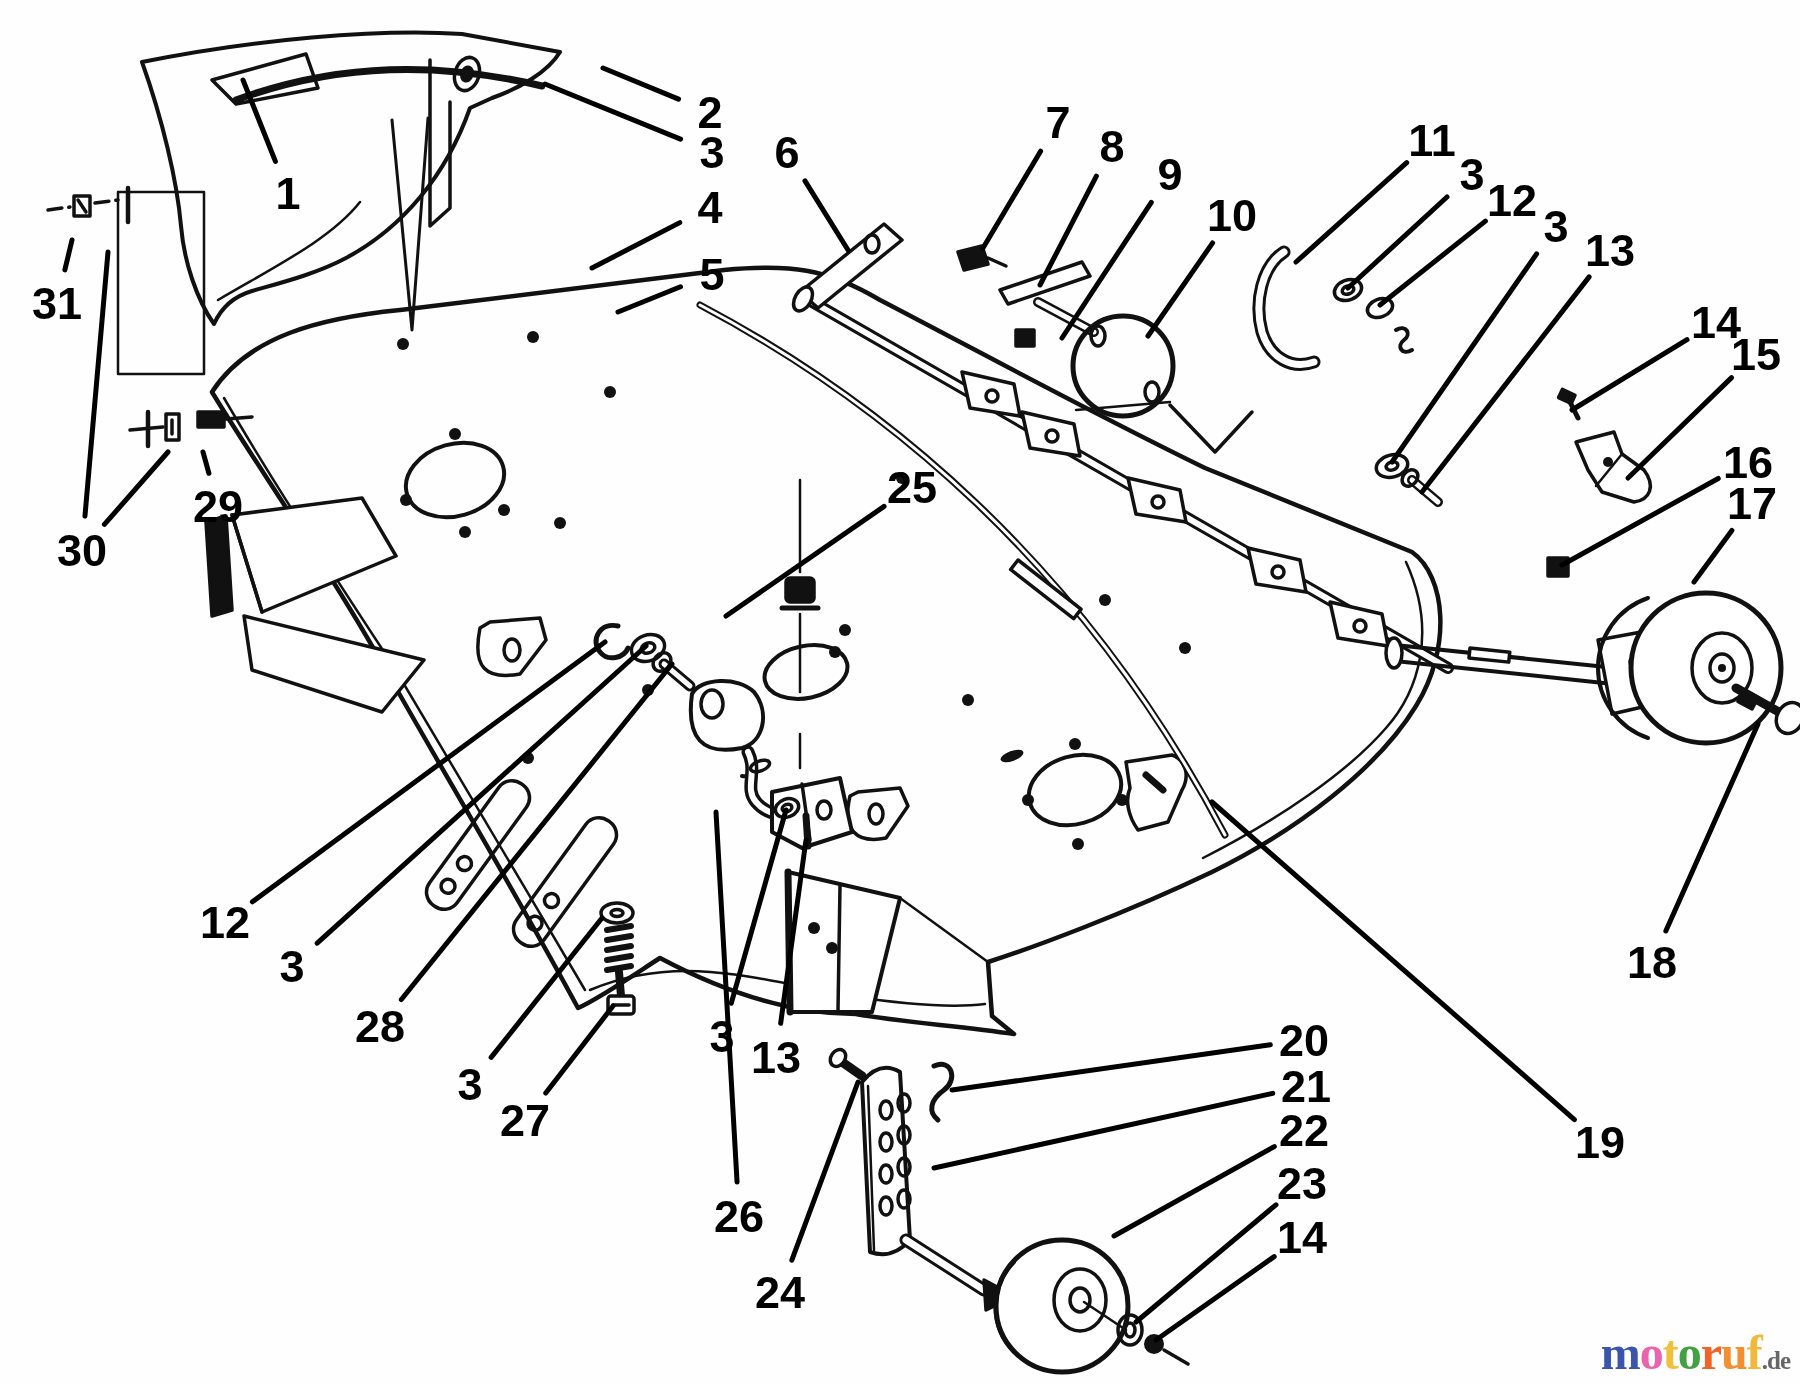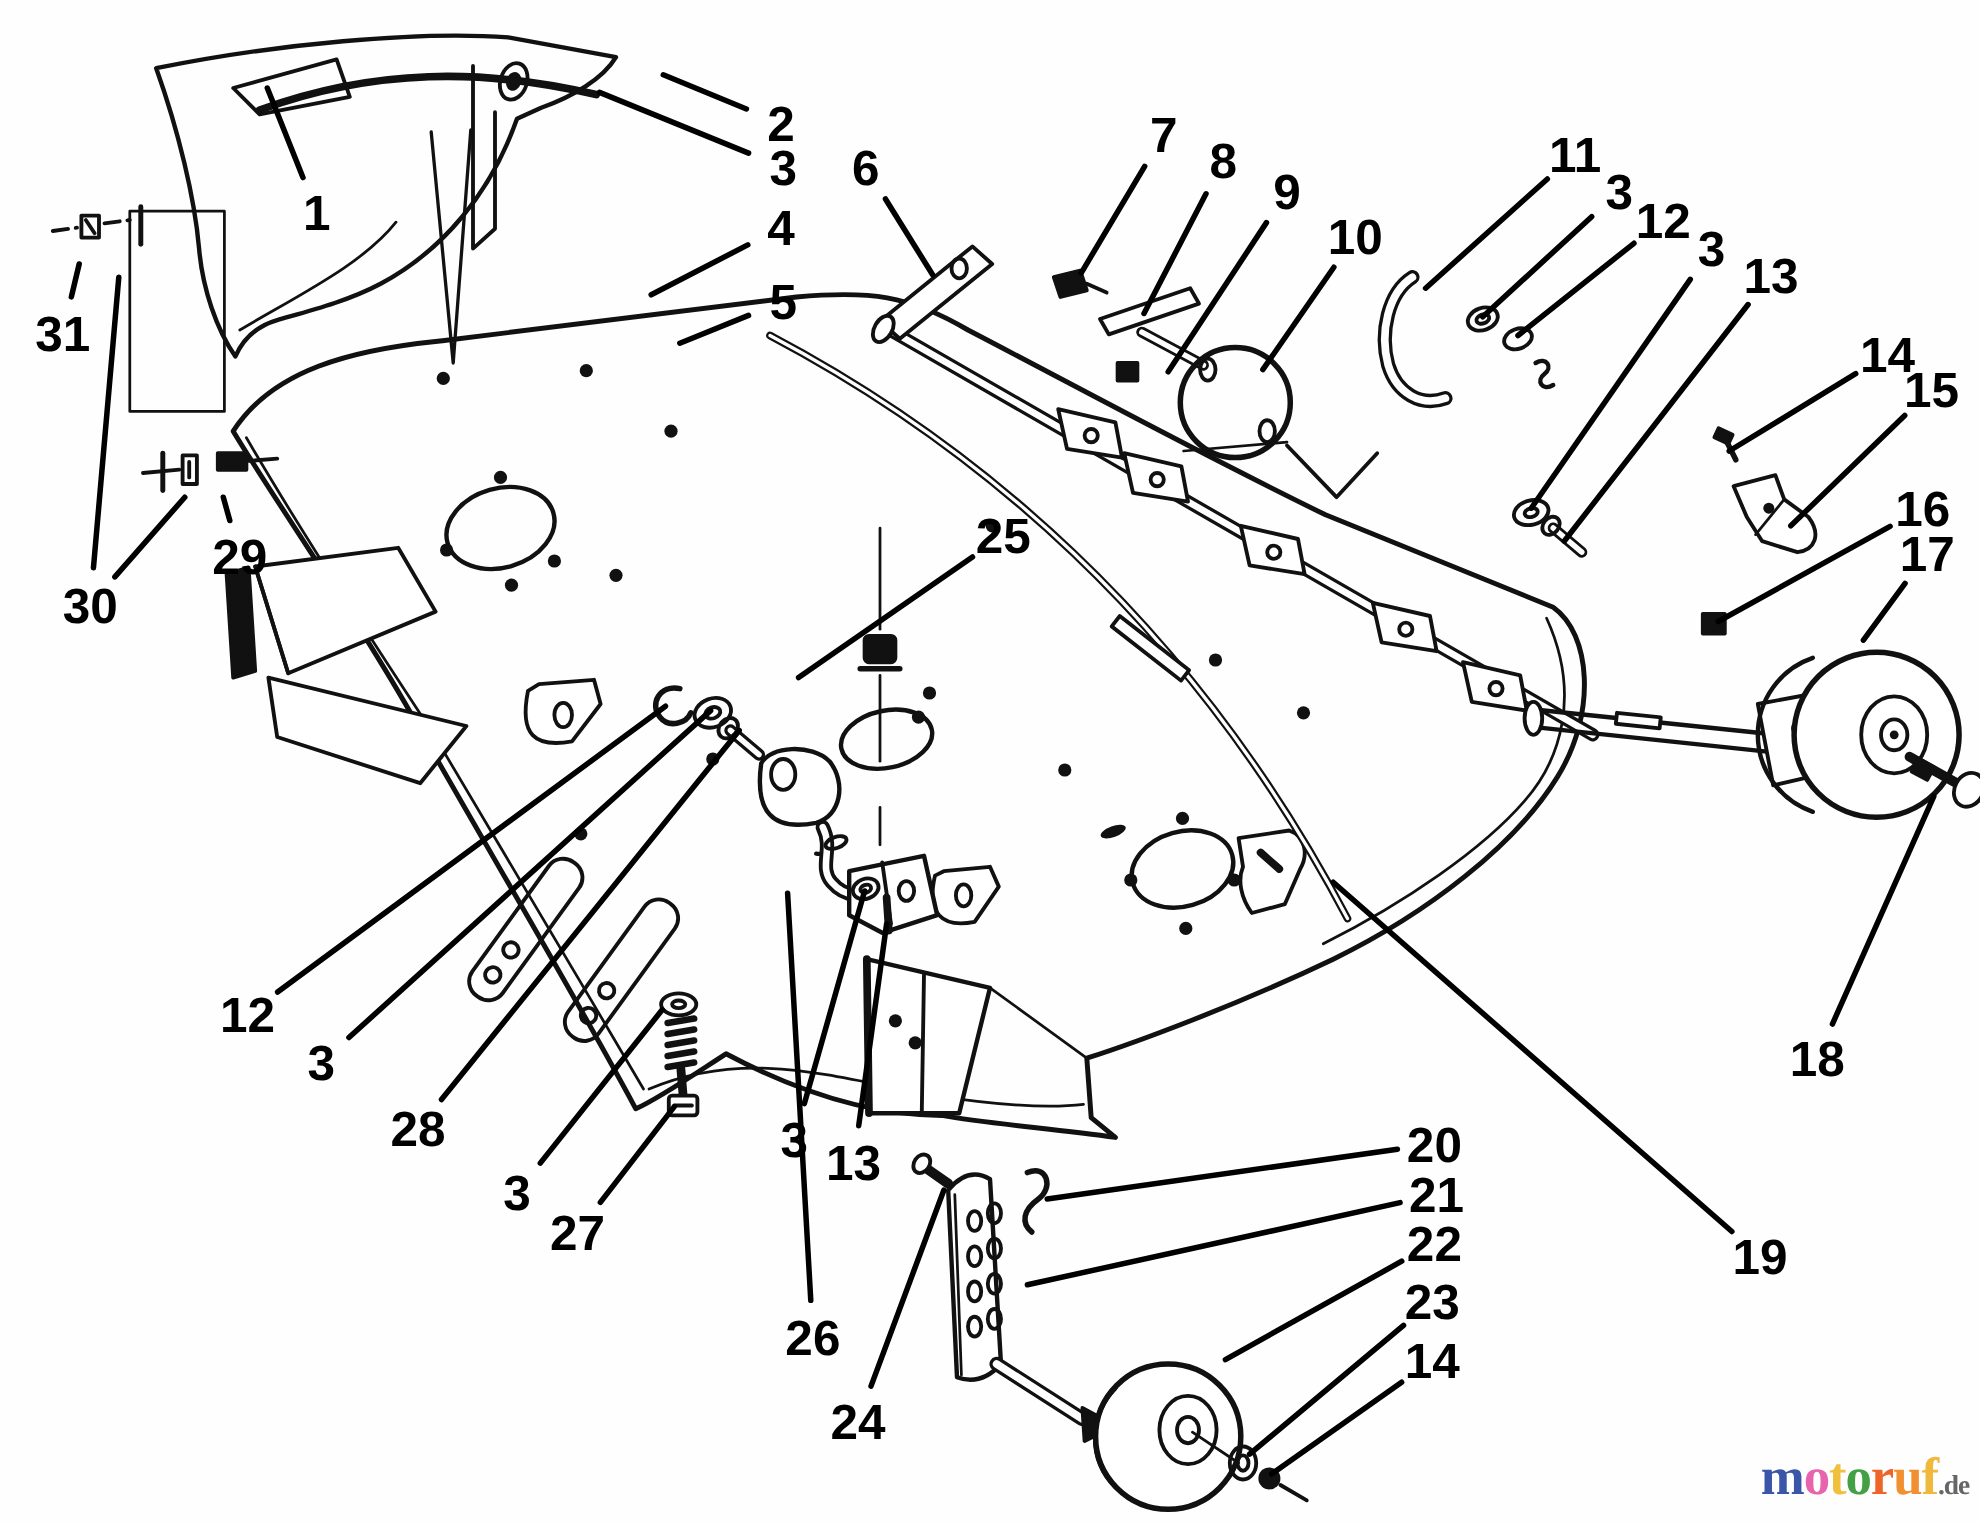--- a/index.html
+++ b/index.html
@@ -1,20 +1,20 @@
 <!DOCTYPE html>
 <html><head>
 <meta charset="utf-8">
 <style>
   html,body{margin:0;padding:0;background:#ffffff;}
   .stage{position:relative;width:1800px;height:1385px;background:#fefefe;overflow:hidden;
          font-family:"Liberation Sans",sans-serif;}
   svg{position:absolute;left:0;top:0;}
   .callout-label{font-family:"Liberation Sans",sans-serif;font-weight:bold;font-size:45px;fill:#000;}
-  .watermark{position:absolute;right:10px;bottom:18px;
+  .watermark{position:absolute;right:10px;bottom:8px;
              font-family:"Liberation Serif",serif;font-weight:bold;font-size:48px;
              letter-spacing:-1px;line-height:1;user-select:none;}
   .watermark .suffix{font-size:25px;font-weight:bold;}
 </style>
 </head>
 <body>
 
 <div class="stage">
 <svg width="1800" height="1385" viewBox="0 0 1800 1385">
   <g fill="none" stroke="#111" stroke-width="3.5" stroke-linecap="round" stroke-linejoin="round">

